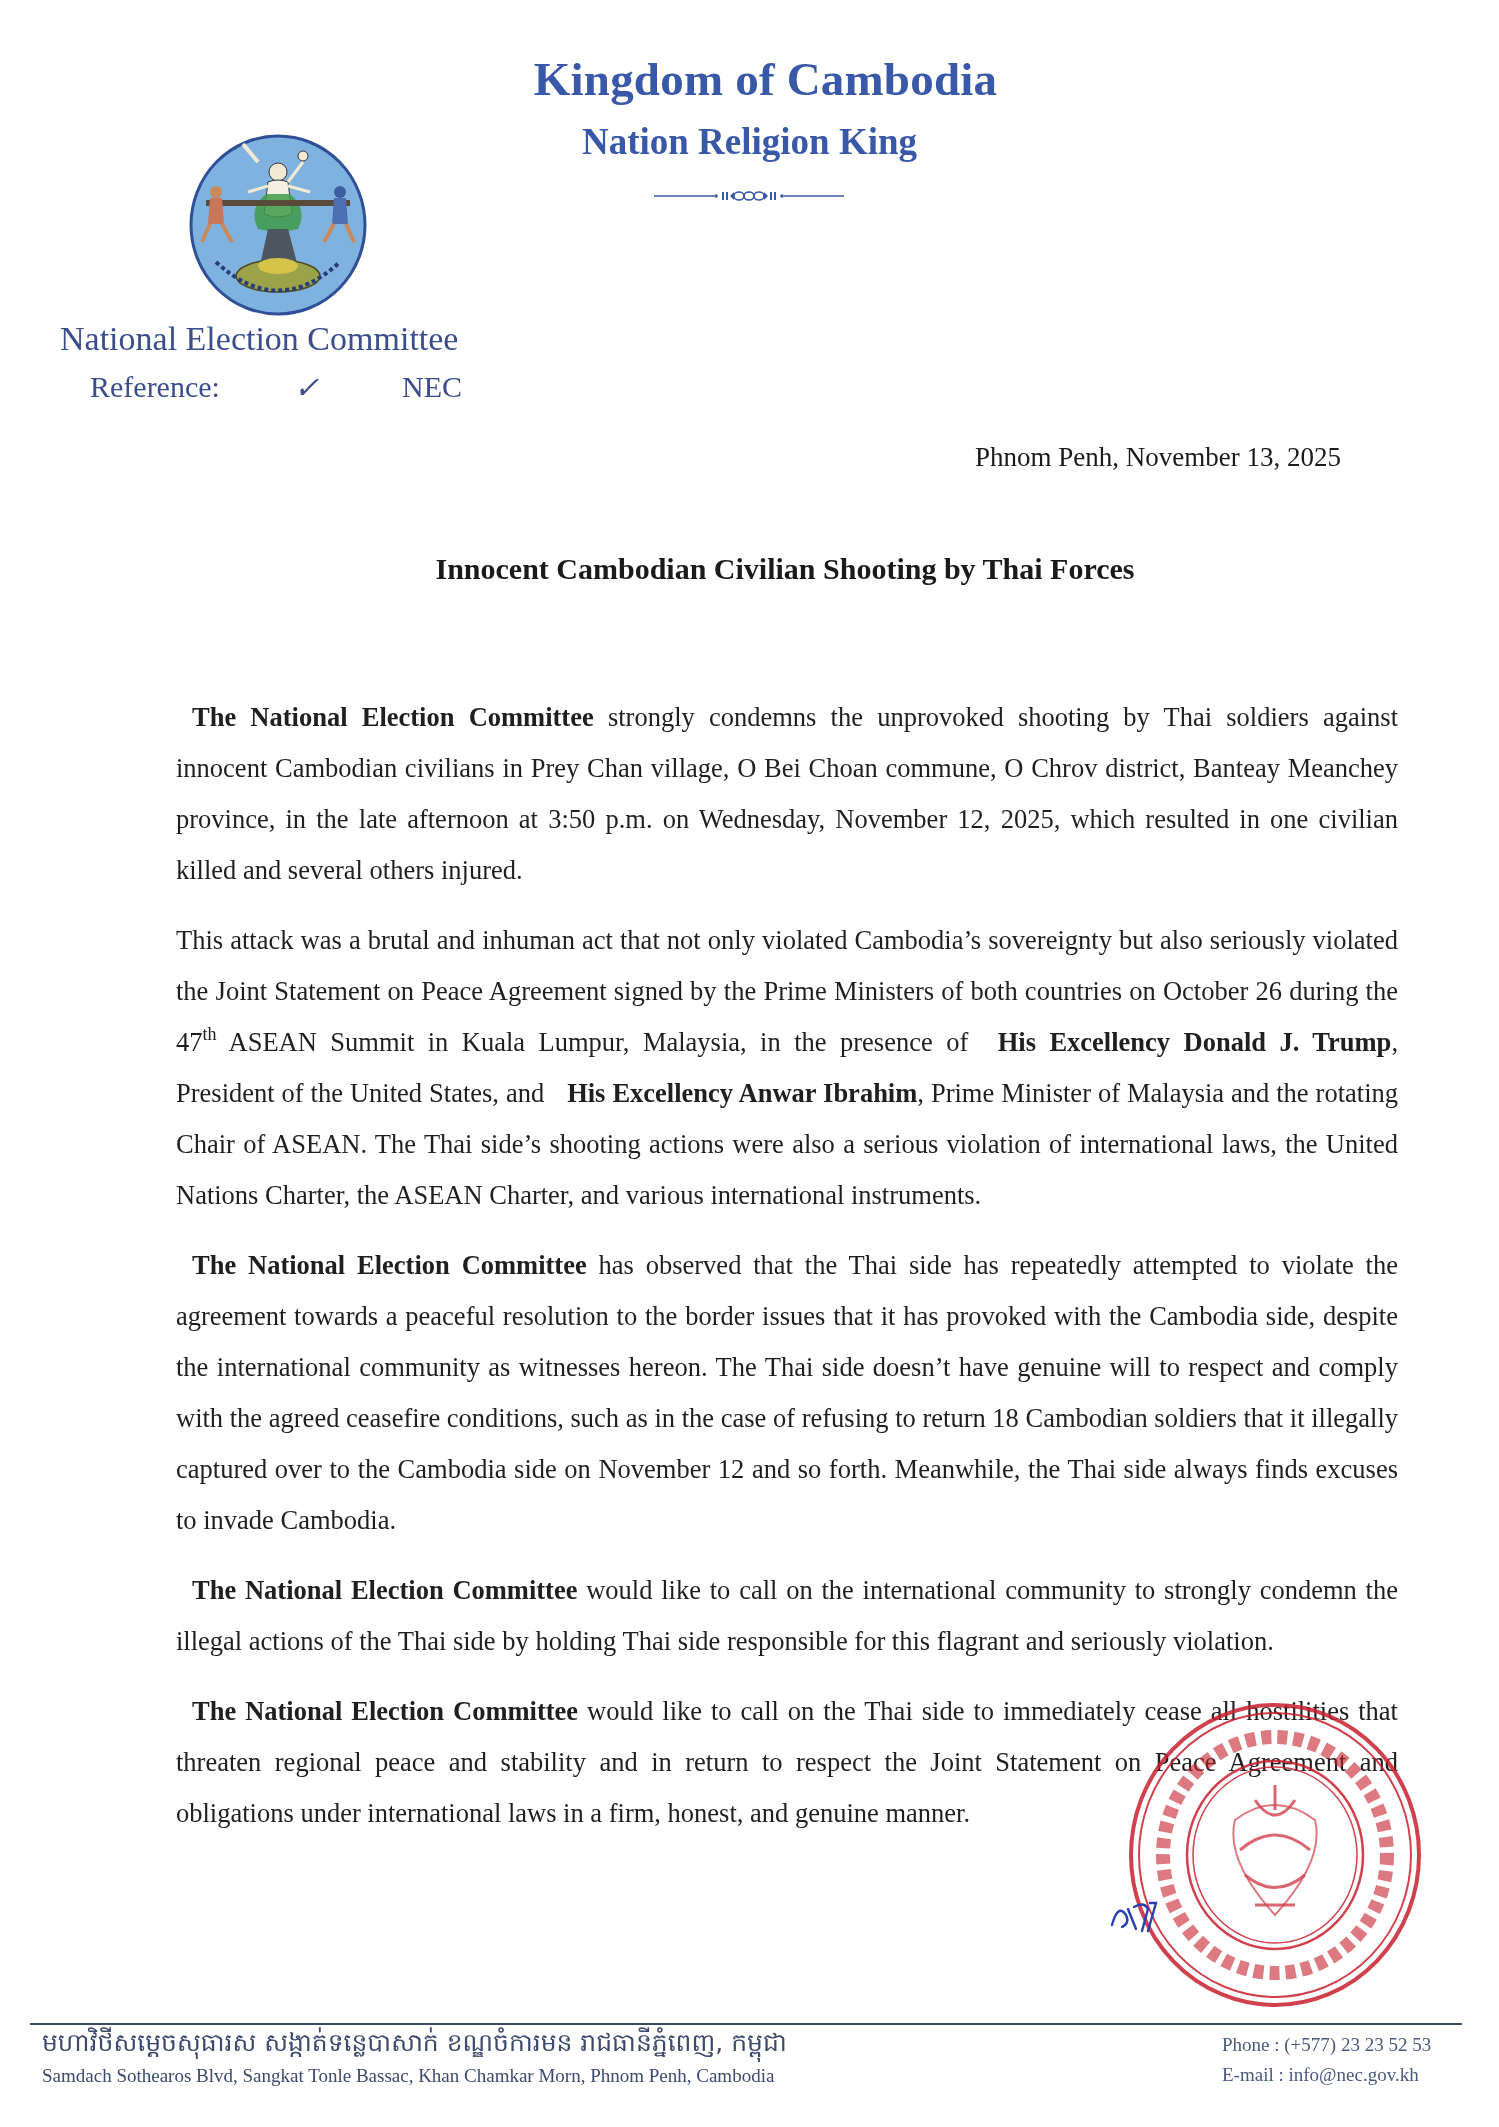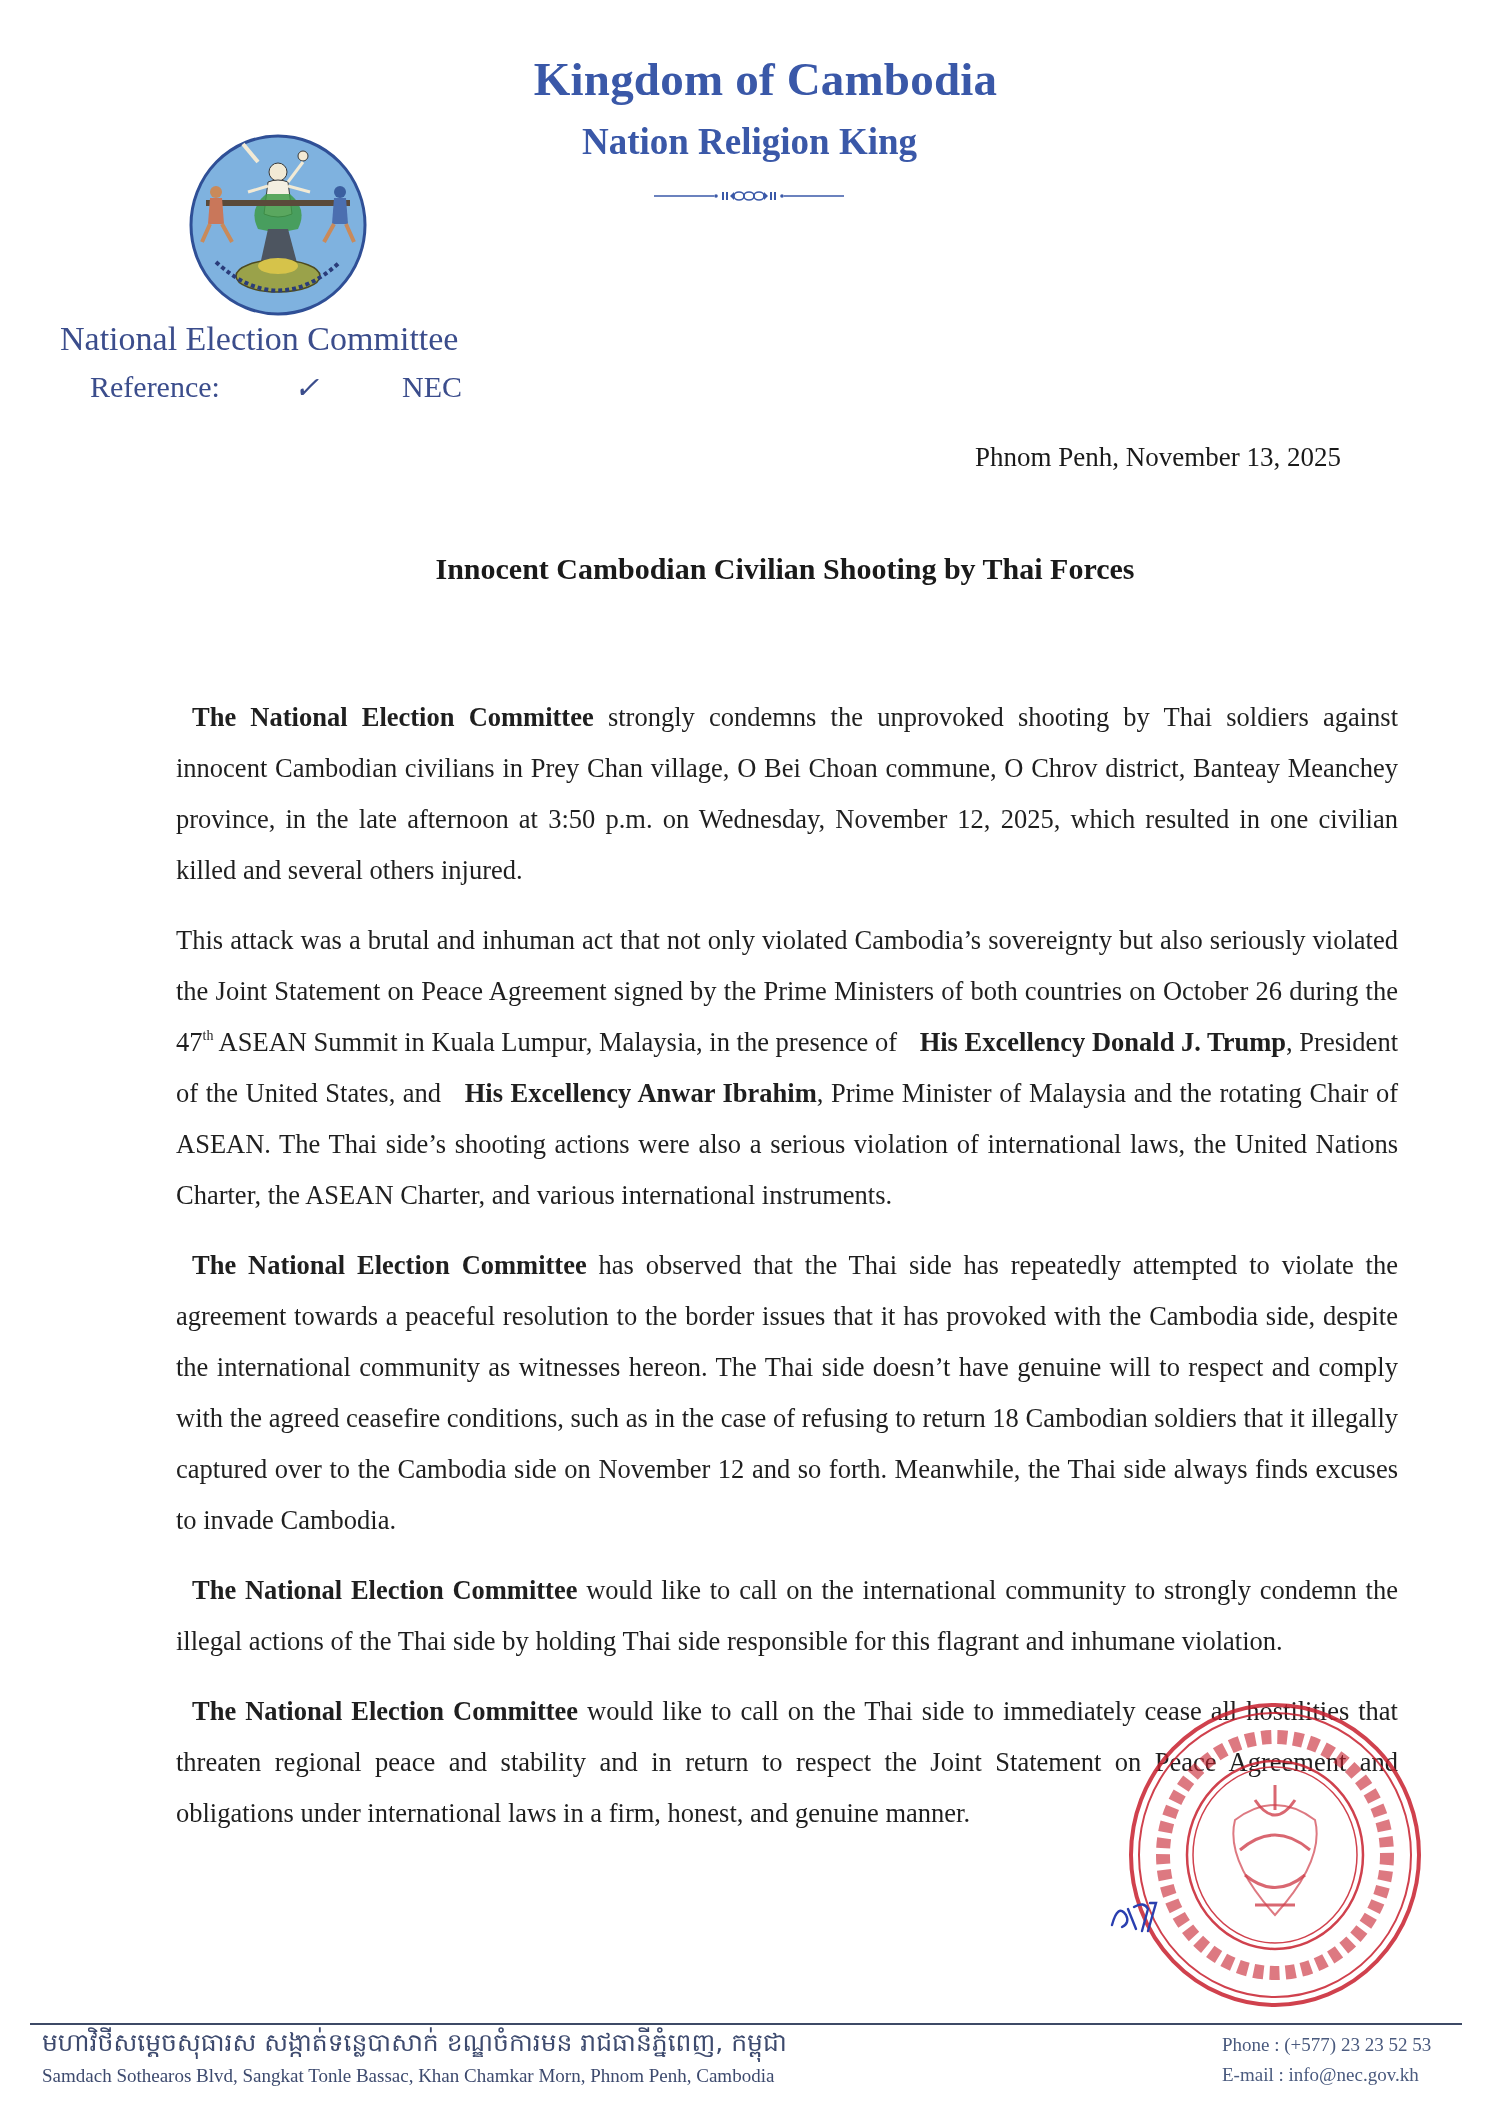--- a/index.html
+++ b/index.html
@@ -25,21 +25,21 @@
   .date { left: 975px; top: 442px; font-size: 27px; color: #1a1a1a; white-space: nowrap; }
 
   .title { left: 160px; width: 1250px; top: 538px; text-align: center;
     font-weight: bold; font-size: 30px; line-height: 62px; color: #1a1a1a; }
 
   
   .body-text { left: 176px; width: 1222px; top: 692px; font-size: 26.5px;
     line-height: 51px; text-align: justify; color: #1f1f1f; }
   .body-text p { margin: 0 0 19px 0; }
   .body-text b { font-weight: bold; margin-left: 16px; }
-  .body-text sup { font-size: 14px; line-height: 0; vertical-align: 11px; }
+  .body-text sup { font-size: 18px; line-height: 0; vertical-align: 11px; }
 
   
   .stamp { left: 1125px; top: 1700px; width: 300px; height: 310px; opacity: 0.85; }
   .signature { left: 1108px; top: 1895px; width: 60px; height: 40px; }
 
   
   .rule { left: 30px; top: 2023px; width: 1432px; height: 2px; background: #3d4a66; }
   .addr-km { left: 42px; top: 2027px; font-size: 25px; color: #3d4a6e; white-space: nowrap;
     font-family: "DejaVu Sans", sans-serif; }
   .addr-en { left: 42px; top: 2065px; font-size: 19px; color: #3d4a6e; white-space: nowrap; }
@@ -105,21 +105,21 @@
 <div class="abs date">Phnom Penh, November 13, 2025</div>
 
 <div class="abs title">
   <div>Innocent Cambodian Civilian Shooting by Thai Forces</div>
 </div>
 
 <div class="abs body-text">
   <p><b>The National Election Committee</b><span> strongly condemns the unprovoked shooting by Thai soldiers against innocent Cambodian civilians in Prey Chan village, O Bei Choan commune, O Chrov district, Banteay Meanchey province, in the late afternoon at 3:50 p.m. on Wednesday, November 12, 2025, which resulted in one civilian killed and several others injured.</span></p>
   <p><span>This attack was a brutal and inhuman act that not only violated Cambodia’s sovereignty but also seriously violated the Joint Statement on Peace Agreement signed by the Prime Ministers of both countries on October 26 during the 47</span><sup>th</sup><span> ASEAN Summit in Kuala Lumpur, Malaysia, in the presence of </span><b>His Excellency Donald J. Trump</b><span>, President of the United States, and </span><b>His Excellency Anwar Ibrahim</b><span>, Prime Minister of Malaysia and the rotating Chair of ASEAN. The Thai side’s shooting actions were also a serious violation of international laws, the United Nations Charter, the ASEAN Charter, and various international instruments.</span></p>
   <p><b>The National Election Committee</b><span> has observed that the Thai side has repeatedly attempted to violate the agreement towards a peaceful resolution to the border issues that it has provoked with the Cambodia side, despite the international community as witnesses hereon. The Thai side doesn’t have genuine will to respect and comply with the agreed ceasefire conditions, such as in the case of refusing to return 18 Cambodian soldiers that it illegally captured over to the Cambodia side on November 12 and so forth. Meanwhile, the Thai side always finds excuses to invade Cambodia.</span></p>
-  <p><b>The National Election Committee</b><span> would like to call on the international community to strongly condemn the illegal actions of the Thai side by holding Thai side responsible for this flagrant and inhumane violation.</span></p>
+  <p><b>The National Election Committee</b><span> would like to call on the international community to strongly condemn the illegal actions of the Thai side by holding Thai side responsible for this flagrant and seriously violation.</span></p>
   <p><b>The National Election Committee</b><span> would like to call on the Thai side to immediately cease all hostilities that threaten regional peace and stability and in return to respect the Joint Statement on Peace Agreement and obligations under international laws in a firm, honest, and genuine manner.</span></p>
 </div>
 
 <svg class="abs stamp" viewBox="0 0 300 310">
   <g fill="none" stroke="#c8202e">
     <ellipse cx="150" cy="155" rx="144" ry="150" stroke-width="4"></ellipse>
     <ellipse cx="150" cy="155" rx="136" ry="142" stroke-width="2"></ellipse>
     <ellipse cx="150" cy="155" rx="88" ry="94" stroke-width="2.5"></ellipse>
     <ellipse cx="150" cy="155" rx="82" ry="88" stroke-width="1.5"></ellipse>
     <ellipse cx="150" cy="155" rx="112" ry="118" stroke-width="14" stroke-dasharray="10 6" opacity="0.7"></ellipse>

